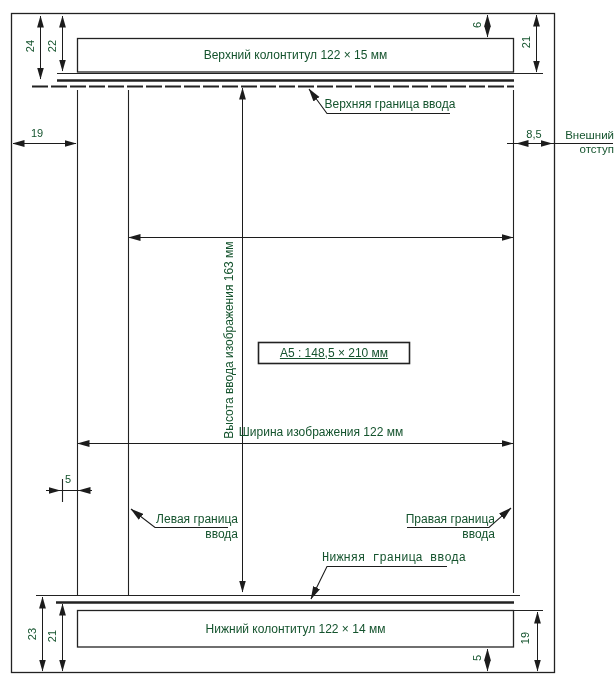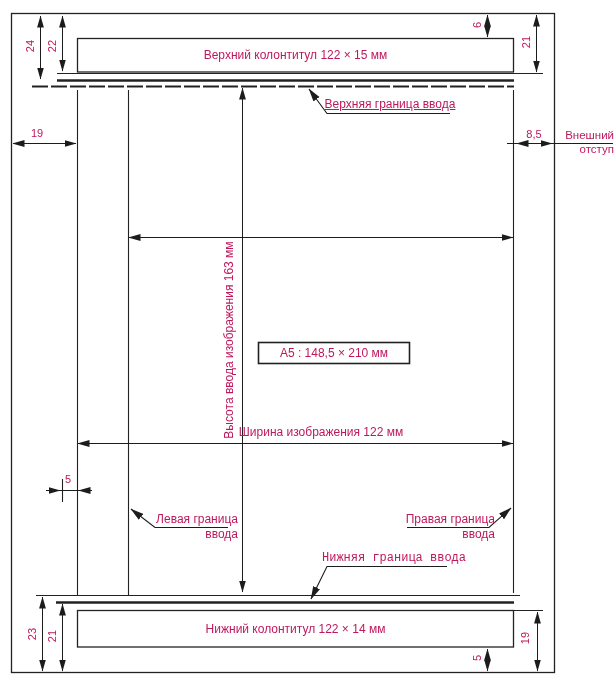--- a/index.html
+++ b/index.html
@@ -1,18 +1,18 @@
 <!DOCTYPE html>
 <html><head>
 <meta charset="utf-8">
 <style>
   html,body{margin:0;padding:0;background:#fff;}
   #stage{
     position:relative;width:615px;height:689px;background:#ffffff;
-    font-family:"Liberation Sans", sans-serif;color:#be185d;overflow:hidden;
+    font-family:"Liberation Sans", sans-serif;color:#14532d;overflow:hidden;
   }
   #stage svg{position:absolute;left:0;top:0;}
   .txt{position:absolute;white-space:nowrap;}
   .lbl{font-size:12px;line-height:14px;}
   .num{font-size:11px;line-height:13px;}
   .vnum{
     position:absolute;width:30px;height:14px;font-size:11px;line-height:14px;
     display:flex;align-items:center;justify-content:center;
     transform:rotate(-90deg);
   }
@@ -80,26 +80,26 @@
     <g stroke="#1c1c1c" fill="none" stroke-width="1.1">
       <path d="M450,113.5 L327,113.5 L309,89" marker-end="url(#ah)"></path>
       <path d="M228,527.5 L155,527.5 L131,509" marker-end="url(#ah)"></path>
       <path d="M407,527.5 L489,527.5 L511,508" marker-end="url(#ah)"></path>
       <path d="M447,566.5 L327,566.5 L311,599" marker-end="url(#ah)"></path>
     </g>
   </svg>
 
   <div class="boxlbl" style="left:77px;top:38px;width:437px;height:34px;">Верхний колонтитул 122 × 15 мм</div>
   <div class="boxlbl" style="left:77px;top:610px;width:437px;height:37px;">Нижний колонтитул 122 × 14 мм</div>
-  <div class="boxlbl" style="left:258px;top:342px;width:152px;height:21px;">A5 : 148,5 × 210 мм</div>
+  <div class="boxlbl" style="left:258px;top:342px;width:152px;height:21px;text-decoration:underline;">A5 : 148,5 × 210 мм</div>
 
   <div class="txt lbl center" style="left:128px;top:425px;width:386px;">Ширина изображения 122 мм</div>
   <div class="vtitle">Высота ввода изображения 163 мм</div>
 
-  <div class="txt lbl center" style="left:324px;top:97px;width:132px;text-decoration:underline;">Верхняя граница ввода</div>
+  <div class="txt lbl center" style="left:324px;top:97px;width:132px;">Верхняя граница ввода</div>
   <div class="txt lbl center" style="left:322px;top:551px;width:130px;font-family:Liberation Mono, monospace;">Нижняя граница ввода</div>
   <div class="twoline" style="left:146px;top:512px;width:92px;">
     <div>Левая граница</div>
     <div>ввода</div>
   </div>
   <div class="twoline" style="left:403px;top:512px;width:92px;">
     <div>Правая граница</div>
     <div>ввода</div>
   </div>
   <div class="twoline" style="left:552px;top:128px;width:62px;font-size:11.5px;line-height:14px;">

